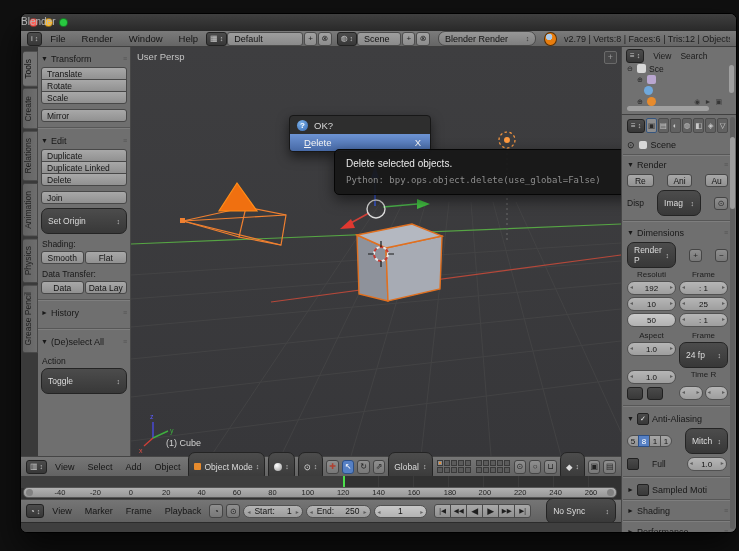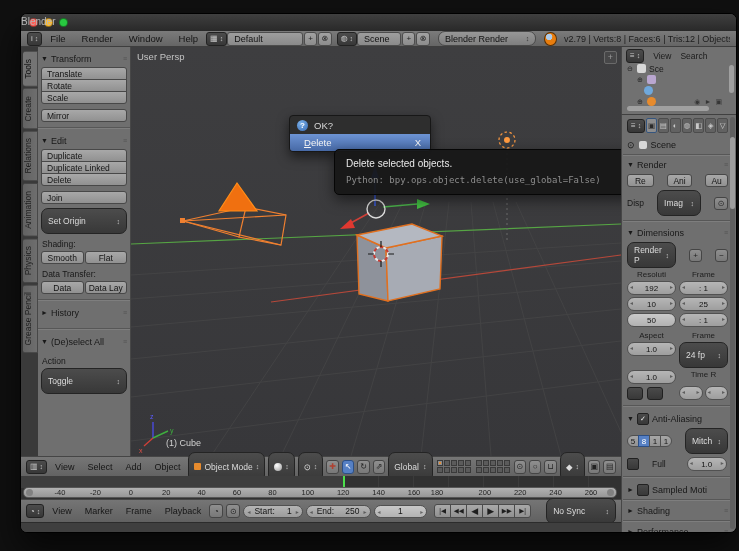--- a/index.html
+++ b/index.html
@@ -662,21 +662,21 @@
         <span class="tick" style="left: 71.4px;">-20</span>
         <span class="tick" style="left: 106.8px;">0</span>
         <span class="tick" style="left: 142.2px;">20</span>
         <span class="tick" style="left: 177.6px;">40</span>
         <span class="tick" style="left: 213px;">60</span>
         <span class="tick" style="left: 248.4px;">80</span>
         <span class="tick" style="left: 283.8px;">100</span>
         <span class="tick" style="left: 319.2px;">120</span>
         <span class="tick" style="left: 354.6px;">140</span>
         <span class="tick" style="left: 390px;">160</span>
-        <span class="tick" style="left: 413px;">180</span>
+        <span class="tick" style="left: 426px;">180</span>
         <span class="tick" style="left: 460.8px;">200</span>
         <span class="tick" style="left: 496.2px;">220</span>
         <span class="tick" style="left: 531.6px;">240</span>
         <span class="tick" style="left: 567px;">260</span>
       </div>
   </div>
 
   <div class="tlh">
     <span class="ebtn">
       <span>◔</span>

